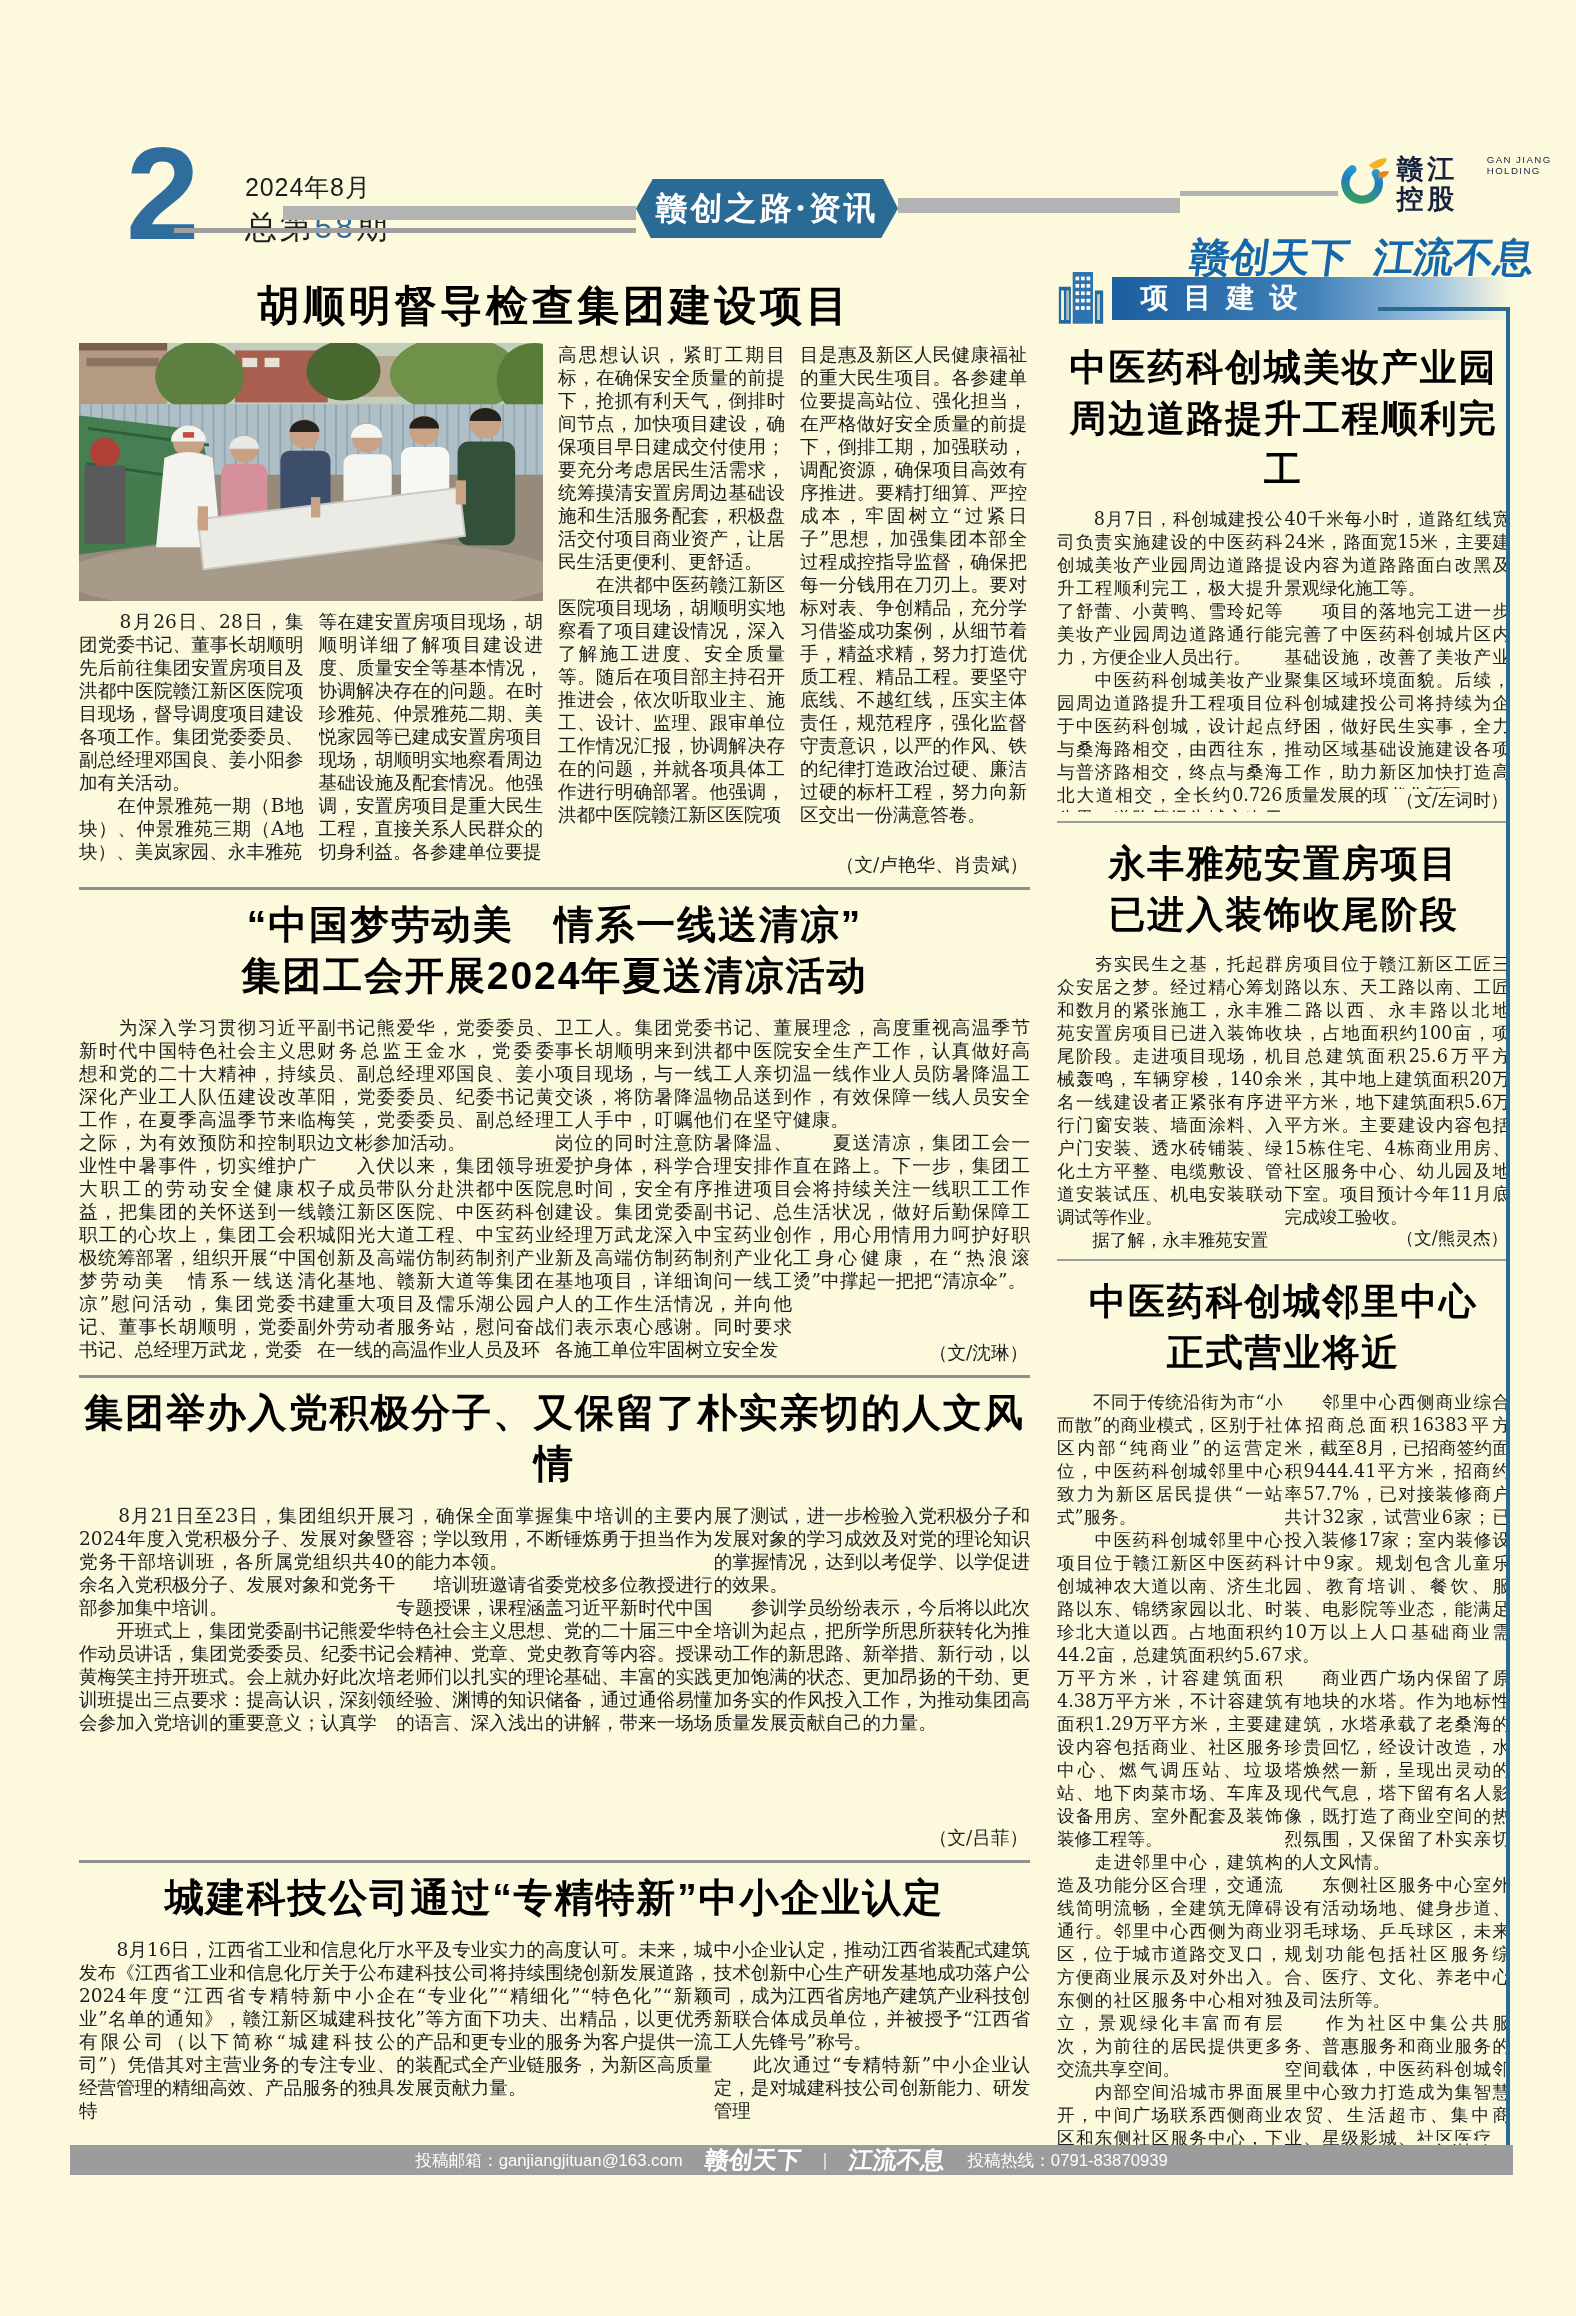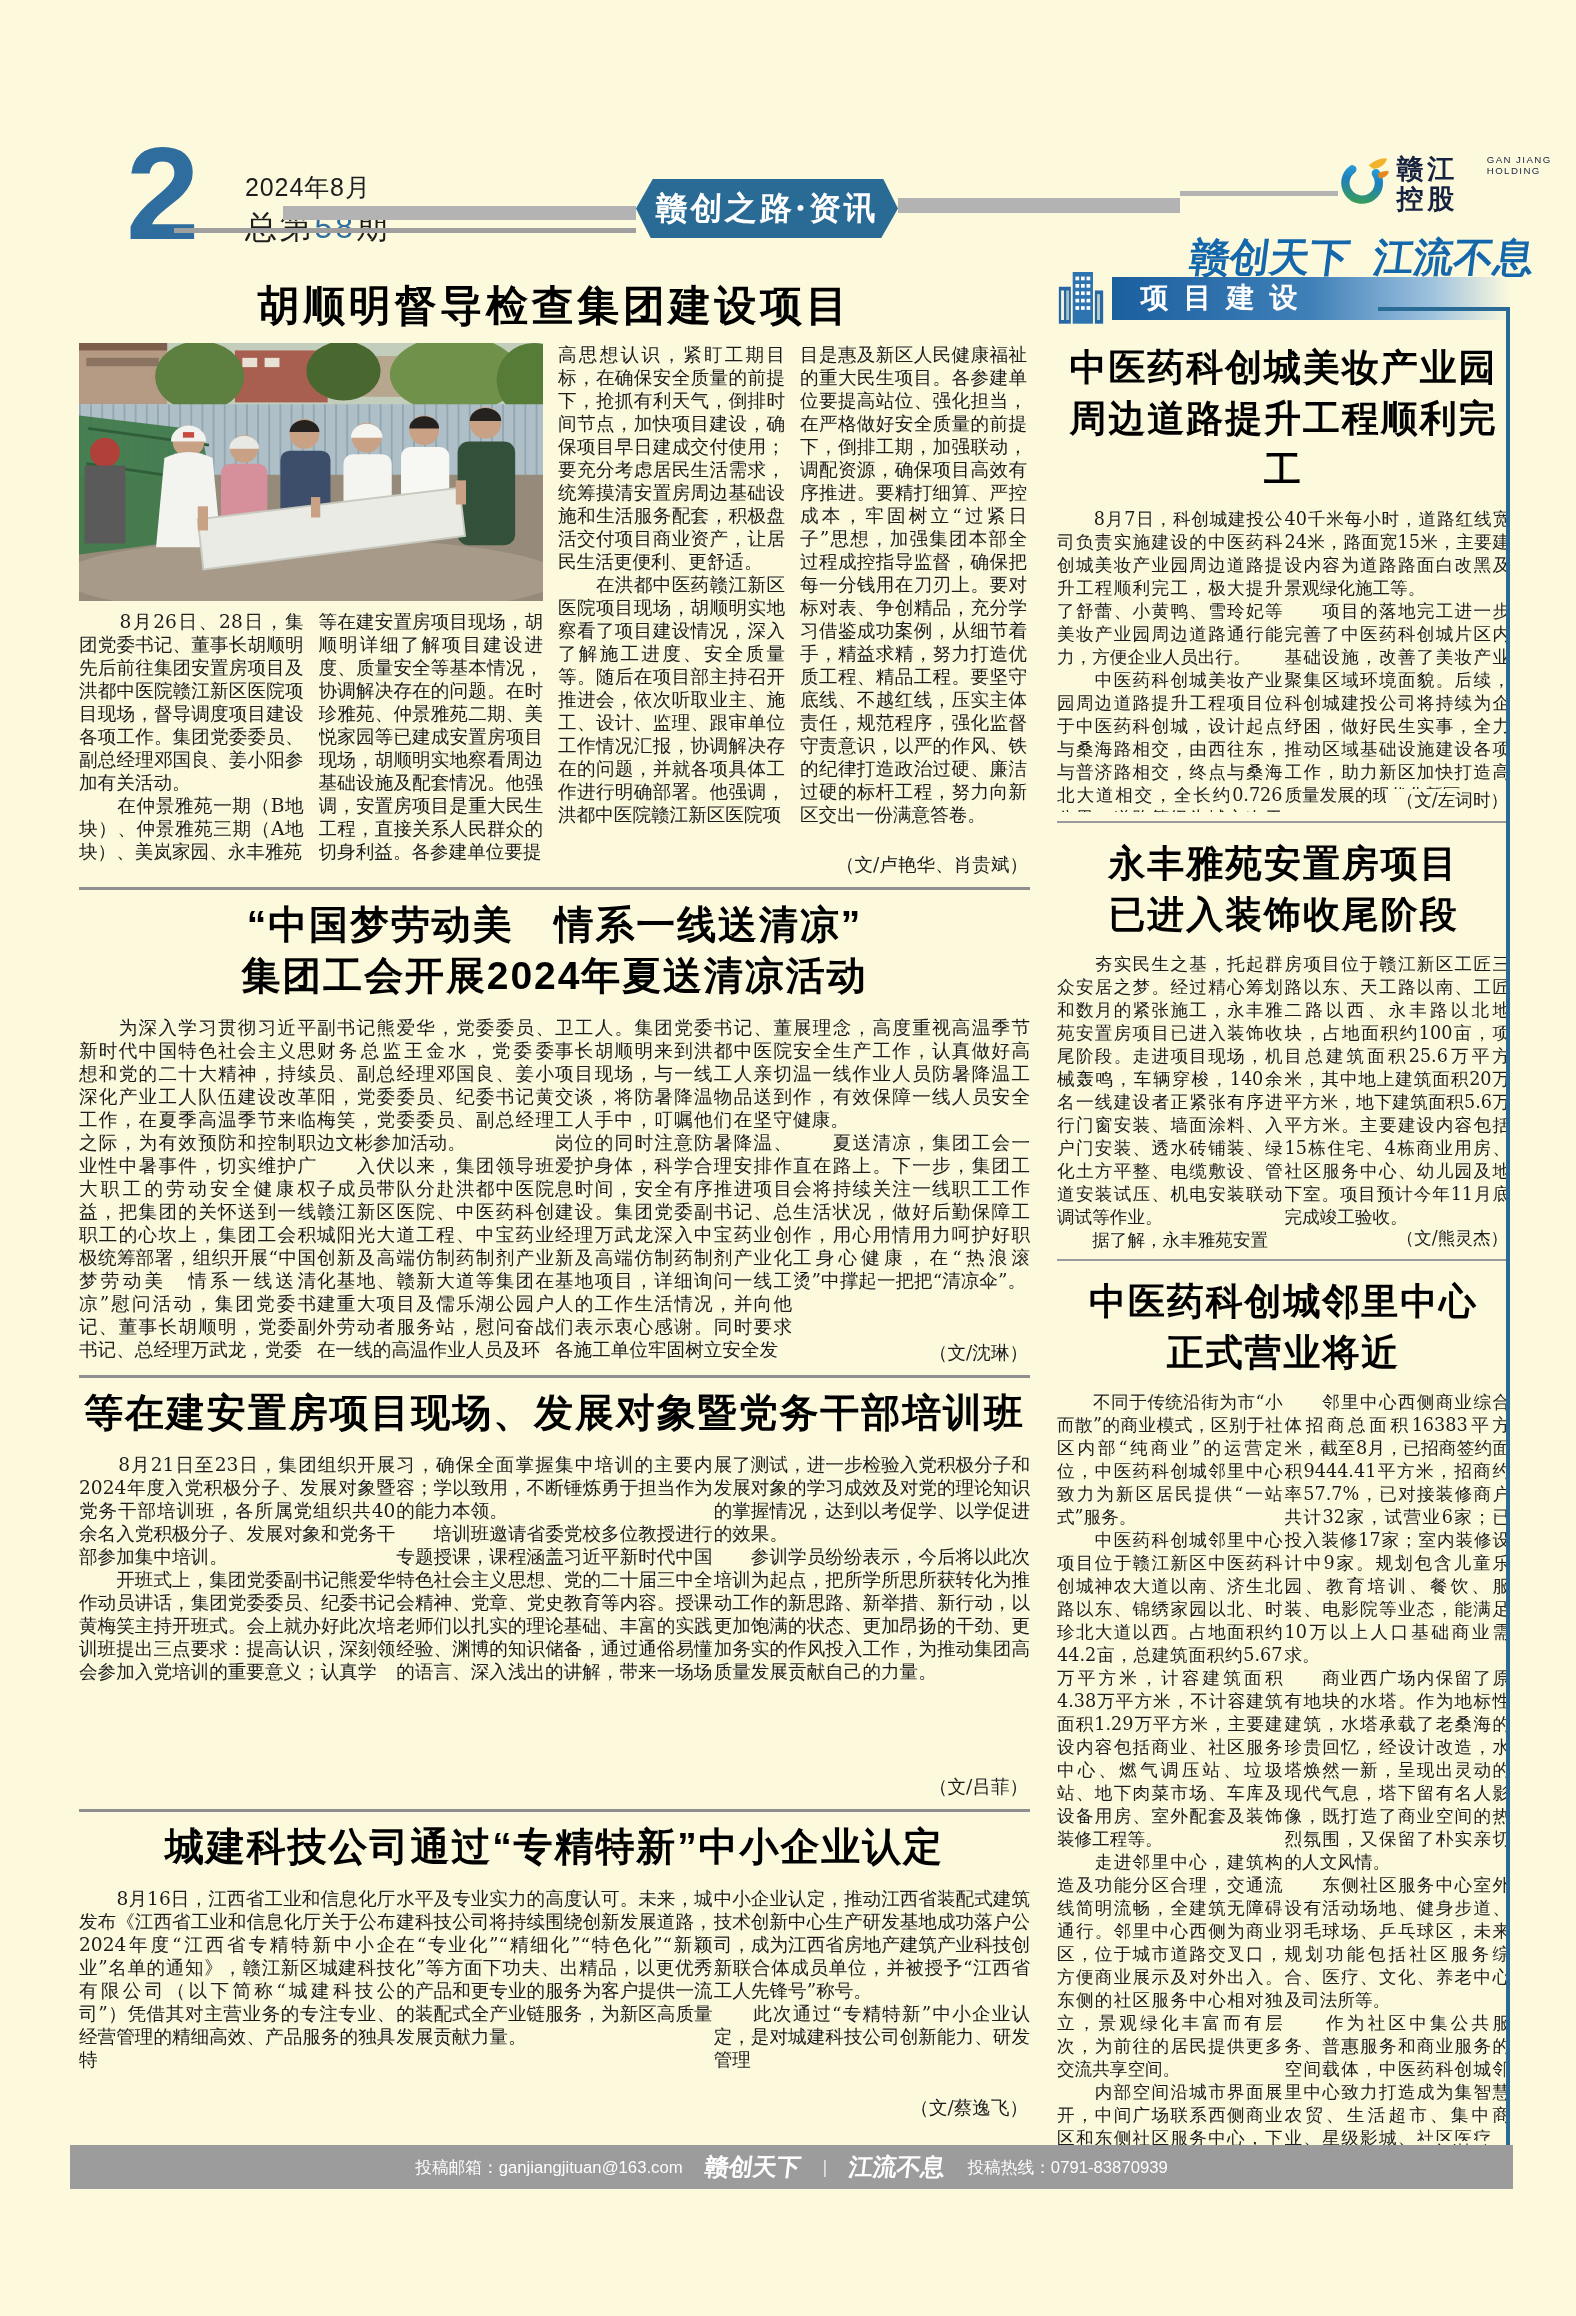--- a/index.html
+++ b/index.html
@@ -52,21 +52,21 @@
           background:linear-gradient(90deg,#1b5f9f 0%,#3f80b8 50%,#9cc1de 80%,rgba(156,193,222,0) 100%);
           color:#fff;font-family:"Liberation Sans",sans-serif;font-weight:900;font-size:28px;letter-spacing:15px;}
   .rtitle{font-size:37px;line-height:51px;letter-spacing:1.9px;margin:15px 0 13px;}
   .rcols{display:flex;gap:2px;position:relative;overflow:hidden;
          text-align:justify;font-size:17.6px;line-height:23px;}
   .rcols .sig{font-size:17.6px;line-height:23px;}
   .rdivider{height:1.9px;background:#9a9a9a;margin:9.3px 0;}
   .vline{left:1506px;top:307px;width:3.7px;height:1838px;background:#2a6b96;}
   .hbracket{left:1378px;top:307px;width:132px;height:3.7px;background:#2a6b96;}
   
-  .footer{left:70px;top:2145px;width:1443px;height:44px;background:#9c9c9c;color:#fff;
+  .footer{left:70px;top:2145px;width:1443px;height:30px;background:#9c9c9c;color:#fff;
           display:flex;align-items:center;justify-content:center;gap:22px;
           font-family:"Liberation Sans",sans-serif;font-size:16.7px;}
   .fcall{font-family:"DejaVu Serif",serif;font-weight:700;font-size:24px;transform:skewX(-7deg);}
   .fsep{opacity:.75;font-size:18.6px;}
 </style>
 </head>
 <body>
 
 <div class="page">
 
@@ -189,21 +189,21 @@
       <div class="col">副书记熊爱华，党委委员、财务总监王金水，党委委员、副总经理邓国良、姜小阳，党委委员、纪委书记黄梅笑，党委委员、副总经理边文彬参加活动。
 　　入伏以来，集团领导班子成员带队分赴洪都中医院赣江新区医院、中医药科创城阳光大道工程、中宝药业创新及高端仿制药制剂产业化基地、赣新大道等集团在建重大项目及儒乐湖公园户外劳动者服务站，慰问奋战在一线的高温作业人员及环</div>
       <div class="col">卫工人。集团党委书记、董事长胡顺明来到洪都中医院项目现场，与一线工人亲切交谈，将防暑降温物品送到工人手中，叮嘱他们在坚守岗位的同时注意防暑降温、爱护身体，科学合理安排作息时间，安全有序推进项目建设。集团党委副书记、总经理万武龙深入中宝药业创新及高端仿制药制剂产业化基地项目，详细询问一线工人的工作生活情况，并向他们表示衷心感谢。同时要求各施工单位牢固树立安全发</div>
       <div class="col">展理念，高度重视高温季节安全生产工作，认真做好高温一线作业人员防暑降温工作，有效保障一线人员安全健康。
 　　夏送清凉，集团工会一直在路上。下一步，集团工会将持续关注一线职工工作生活状况，做好后勤保障工作，用心用情用力呵护好职工身心健康，在“热浪滚烫”中撑起一把把“清凉伞”。</div>
       <div class="sig">（文/沈琳）</div>
     </div>
 
     <div class="divider"></div>
 
-    <div class="hl hl-l">等在建安置房项目现场、发展对象暨党务干部培训班</div>
+    <div class="hl hl-l">集团举办入党积极分子、又保留了朴实亲切的人文风情</div>
     <div class="body-cols" style="height:345px;">
       <div class="col">　　8月21日至23日，集团组织开展2024年度入党积极分子、发展对象暨党务干部培训班，各所属党组织共40余名入党积极分子、发展对象和党务干部参加集中培训。
 　　开班式上，集团党委副书记熊爱华作动员讲话，集团党委委员、纪委书记黄梅笑主持开班式。会上就办好此次培训班提出三点要求：提高认识，深刻领会参加入党培训的重要意义；认真学</div>
       <div class="col">习，确保全面掌握集中培训的主要内容；学以致用，不断锤炼勇于担当作为的能力本领。
 　　培训班邀请省委党校多位教授进行专题授课，课程涵盖习近平新时代中国特色社会主义思想、党的二十届三中全会精神、党章、党史教育等内容。授课老师们以扎实的理论基础、丰富的实践经验、渊博的知识储备，通过通俗易懂的语言、深入浅出的讲解，带来一场场</div>
       <div class="col">展了测试，进一步检验入党积极分子和发展对象的学习成效及对党的理论知识的掌握情况，达到以考促学、以学促进的效果。
 　　参训学员纷纷表示，今后将以此次培训为起点，把所学所思所获转化为推动工作的新思路、新举措、新行动，以更加饱满的状态、更加昂扬的干劲、更加务实的作风投入工作，为推动集团高质量发展贡献自己的力量。</div>
       <div class="sig">（文/吕菲）</div>
     </div>
 

